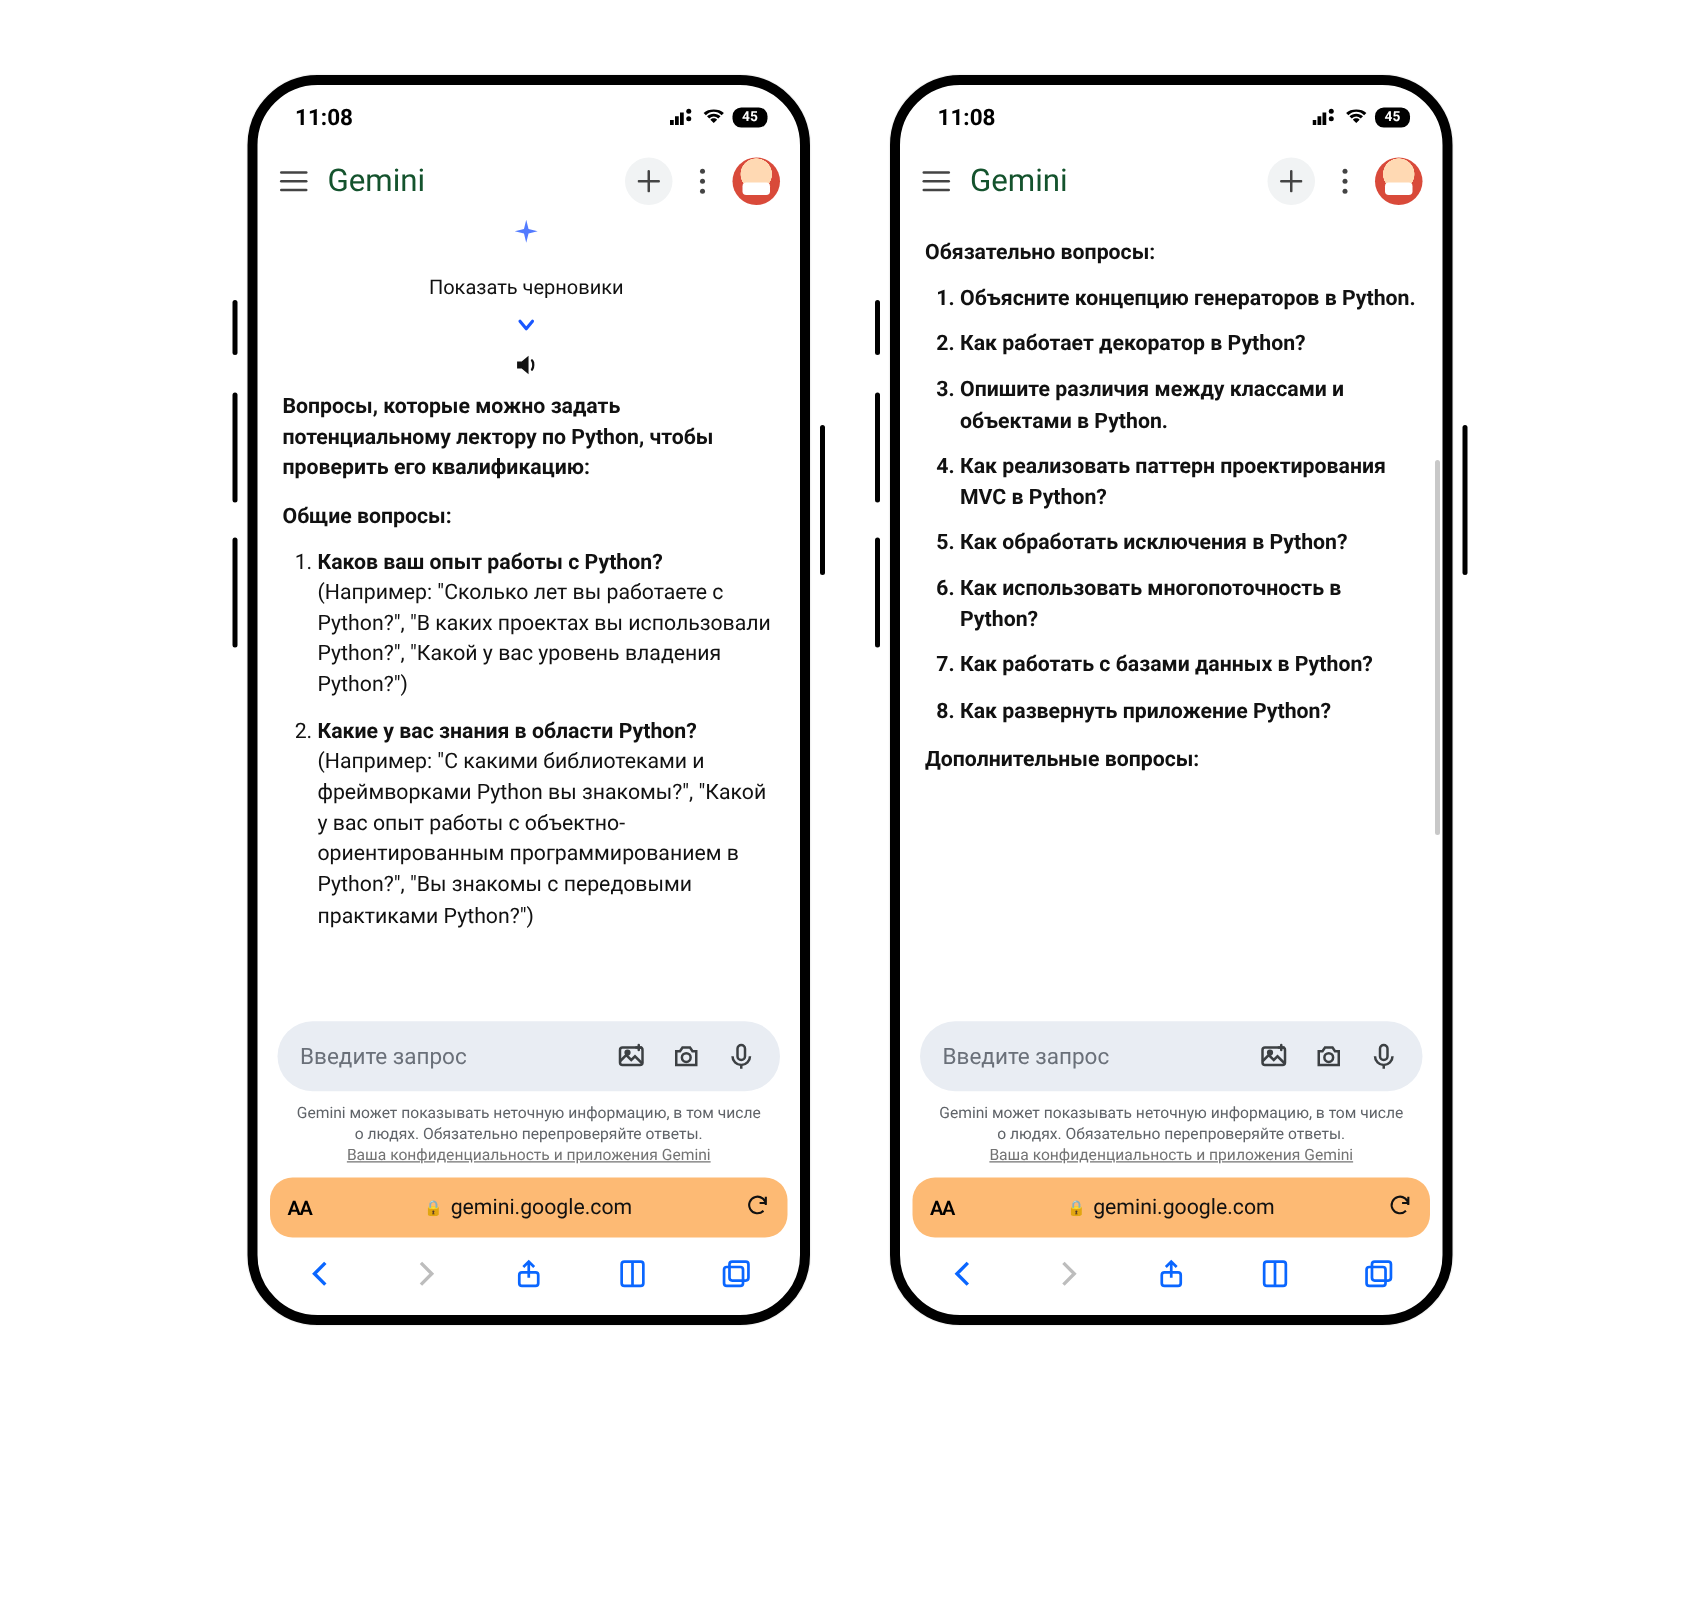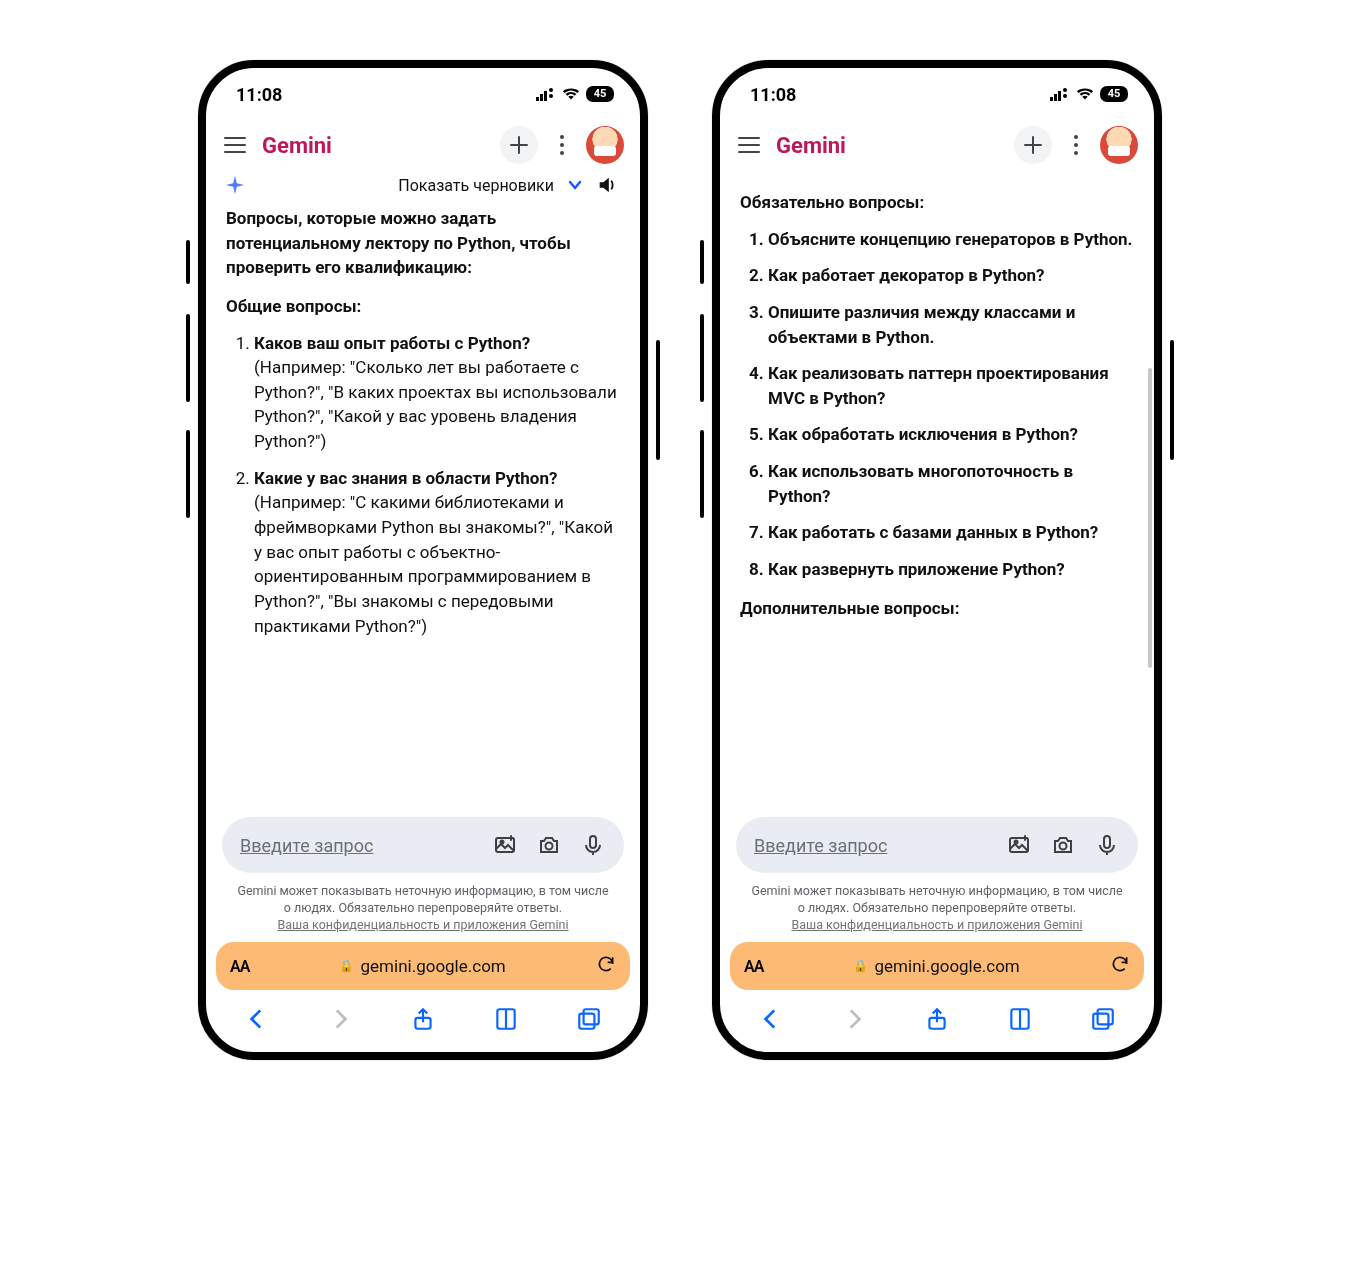--- a/index.html
+++ b/index.html
@@ -62,33 +62,34 @@
     background:#000; color:#fff; font-size:11px; font-weight:700;
     border-radius:7px; padding:1px 4px; min-width:28px; text-align:center;
     line-height:14px;
   }
 
   .appbar {
     display:flex; align-items:center; padding: 6px 16px 6px 18px; gap:10px;
   }
   .hamburger { width:28px; height:28px; display:flex; flex-direction:column; justify-content:center; gap:5px; cursor:pointer;}
   .hamburger span { height:2px; background:#444; width:22px; border-radius:2px;}
-  .app-title { font-size:22px; color:#be185d; font-weight:700; flex:0 0 auto; }
+  .app-title { font-size:25px; color:#14532d; font-weight:400; flex:0 0 auto; }
   .spacer { flex:1; }
   .round-btn {
     width:38px;height:38px;border-radius:50%;background:#f1f3f4;display:flex;align-items:center;justify-content:center;cursor:pointer;
   }
   .kebab { width:28px;height:28px; display:flex;flex-direction:column;align-items:center;justify-content:center;gap:4px;cursor:pointer;}
   .kebab span{width:4px;height:4px;border-radius:50%;background:#444;}
   .avatar { width:38px;height:38px;border-radius:50%;background:radial-gradient(circle at 50% 35%, #ffd9b3 0 40%, #d94a3a 41% 100%); position:relative; overflow:hidden;}
   .avatar::after{content:"";position:absolute;left:8px;right:8px;top:20px;height:10px;background:#fff;border-radius:3px;}
 
   .drafts-row {
     display:flex; align-items:center; gap:12px; padding: 4px 22px 10px 18px;
     font-size:16px;
+    flex-direction:column;
   }
   .drafts-row .spacer2{flex:1;}
   .drafts-label{ color:#111;}
   .drafts-row svg{display:block;}
 
   .content {
     flex:1; overflow:hidden; padding: 0 20px; font-size:17px; line-height:1.45; color:#111;
   }
   .content p { margin:0 0 10px 0; font-weight:700;}
   .section-title { font-weight:700; margin: 14px 0 12px 0;}
@@ -98,21 +99,21 @@
   ol li .q-sub { font-weight:400; color:#111;}
   ol.tech li { font-weight:700; margin-bottom:6px; }
 
   .input-pill {
     margin: 8px 16px 4px 16px;
     background:#e9edf3;
     border-radius:30px;
     height:56px;
     display:flex; align-items:center; padding:0 18px; gap:18px;
   }
-  .input-pill .ph { flex:1; color:#6a7079; font-size:18px;text-decoration:underline;}
+  .input-pill .ph { flex:1; color:#6a7079; font-size:18px;}
   .ic { width:26px;height:26px; display:flex;align-items:center;justify-content:center;color:#3c4043;}
 
   .notice { text-align:center; font-size:12.5px; color:#5f6368; padding:6px 28px 4px; line-height:1.35;}
   .notice a { text-decoration:underline; color:#737373;}
 
   .addr-row {
     margin:4px 10px; display:flex; align-items:center; background:#fdba74;
     border-radius:18px; height:48px; padding:0 14px; gap:10px;
   }
   .aA { font-weight:600; font-size:16px; letter-spacing:-1px;}

